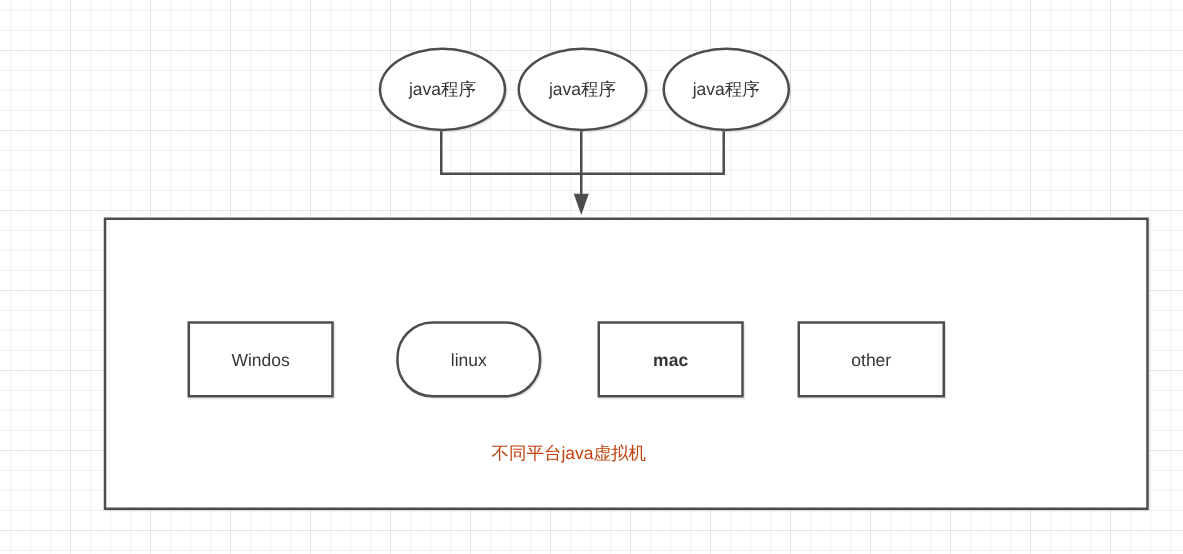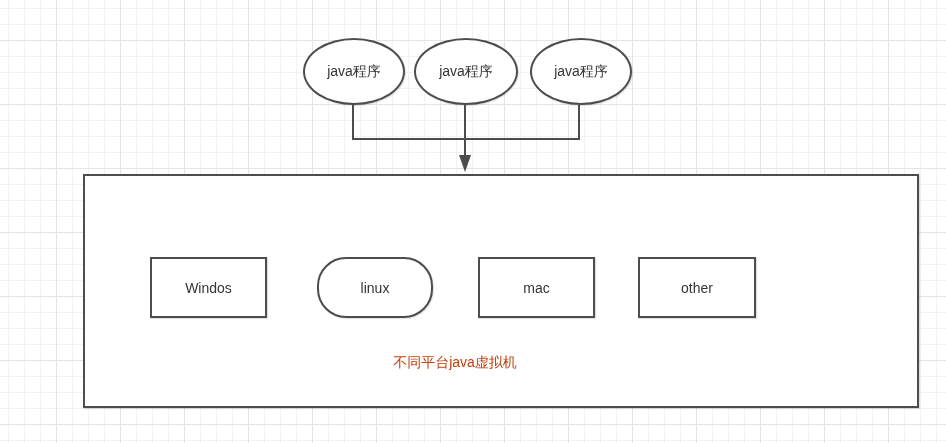--- a/index.html
+++ b/index.html
@@ -65,21 +65,21 @@
     border: 2px solid #4d4d4d;
     display: flex;
     align-items: center;
     justify-content: center;
     font-size: 14px;
     color: #353535;
     box-shadow: 1px 1px 1px rgba(0,0,0,0.12);
   }
   .box-windos { left: 65px;  width: 117px; }
   .box-linux  { left: 232px; width: 116px; border-radius: 29px; }
-  .box-mac    { left: 393px; width: 117px; }
+  .box-mac    { left: 393px; width: 117px; font-weight: bold; }
   .box-other  { left: 553px; width: 118px; }
 
   .caption {
     position: absolute;
     left: 190px; top: 178px;
     width: 360px;
     text-align: center;
     font-size: 14px;
     color: #c2410c;
   }

